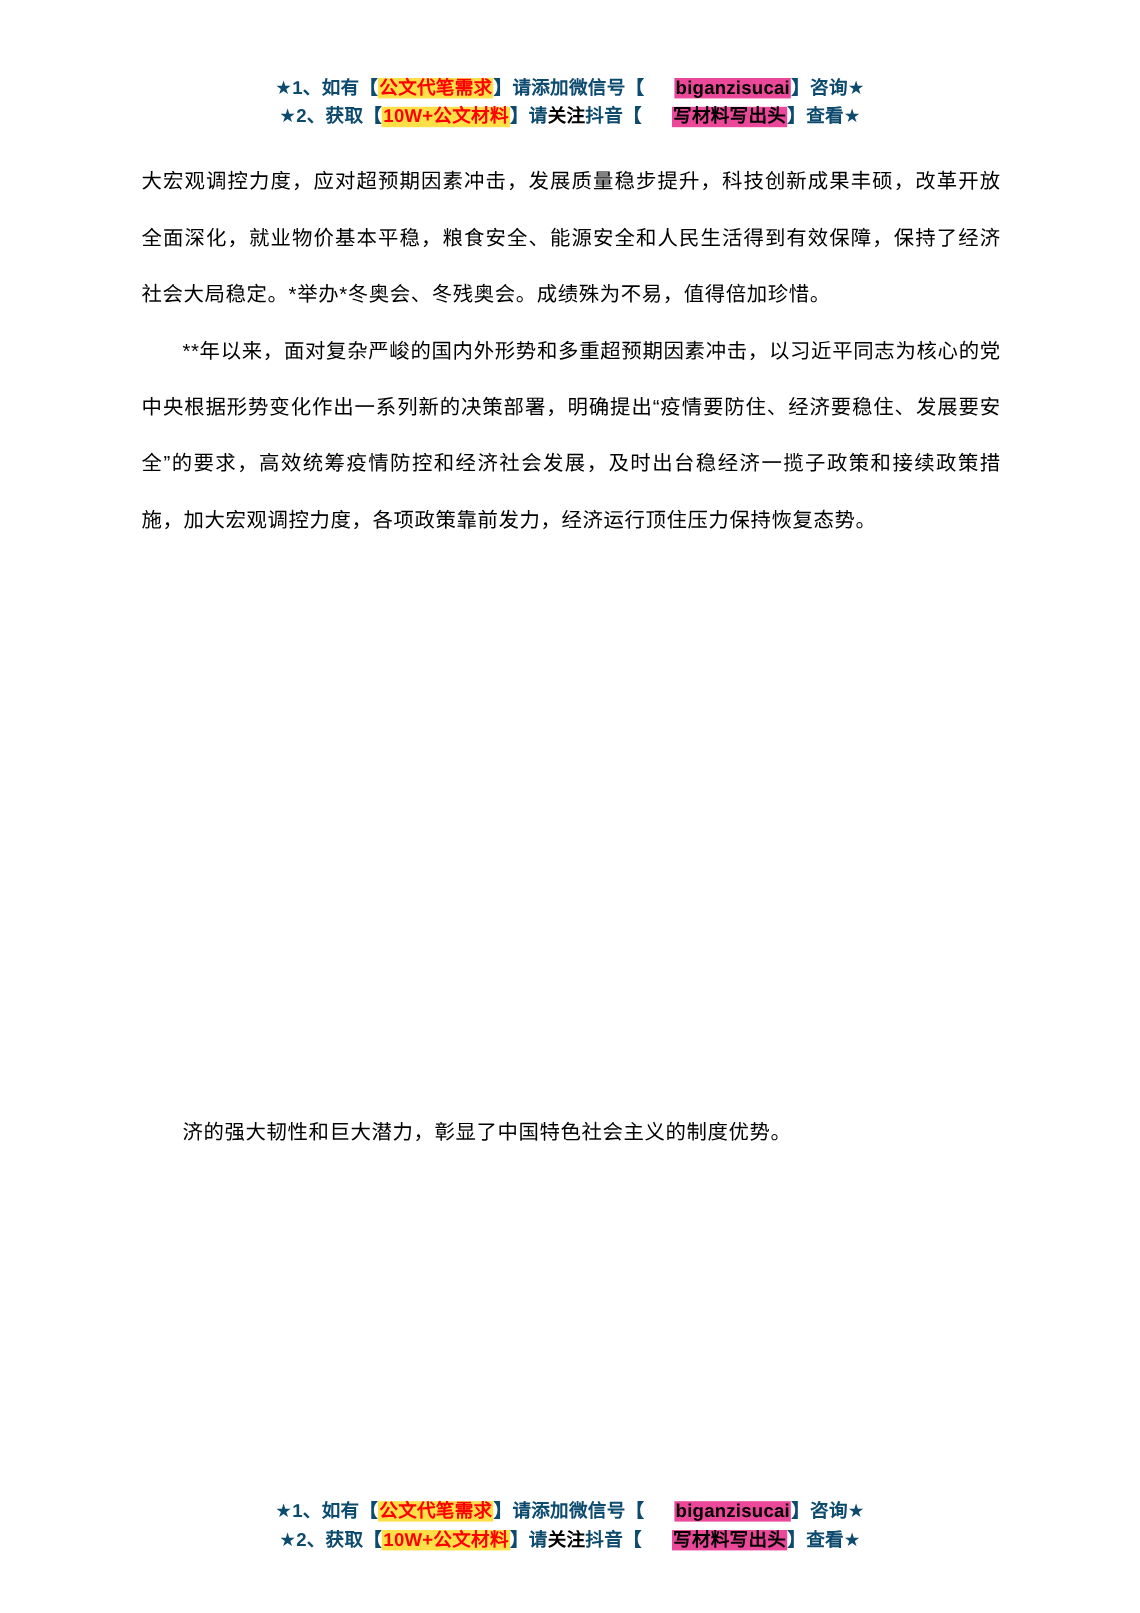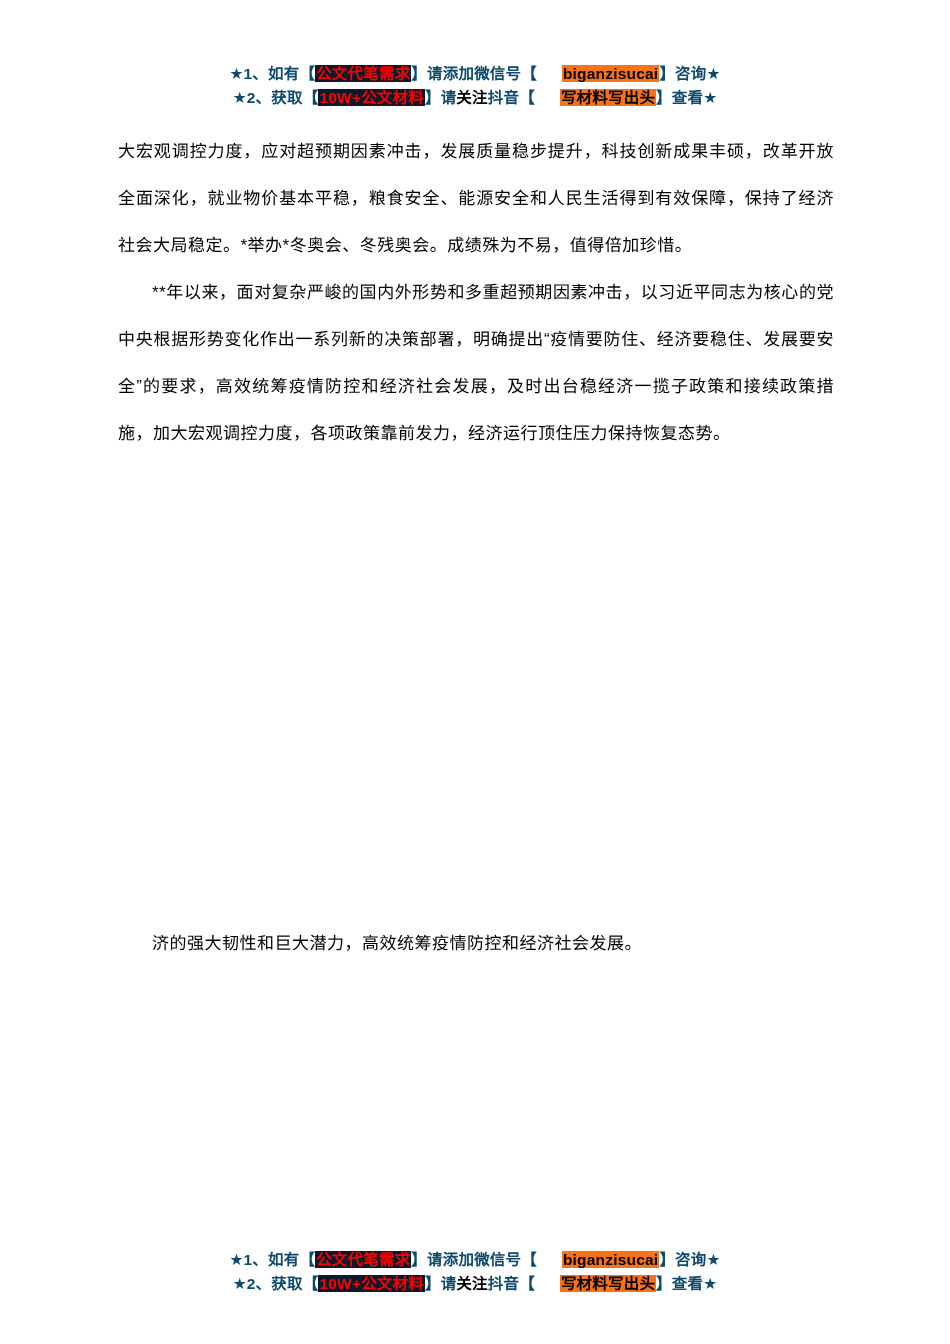--- a/index.html
+++ b/index.html
@@ -41,26 +41,26 @@
     position: absolute;
     left: 0;
     right: 0;
     bottom: 48px;
   }
   .promo-line {
     display: block;
   }
   .plain { color: #0c4a6e; }
   .hl-red {
-    background: #0f172a;
+    background: #fde047;
     color: #ff0000;
     padding: 0 1px;
   }
   .hl-black {
-    background: #f97316;
+    background: #ec4899;
     color: #000000;
     padding: 0 1px;
     margin-left: 25px;
   }
   .red-text { color: #000000; }
 
   
   .doc-body {
     position: absolute;
     left: 118px;
@@ -94,21 +94,21 @@
     <span class="promo-line"><span class="plain">★1、如有【</span><span class="hl-red">公文代笔需求</span><span class="plain">】请添加微信号【</span><span class="hl-black">biganzisucai</span><span class="plain">】咨询★</span></span>
     <span class="promo-line"><span class="plain">★2、获取【</span><span class="hl-red">10W+公文材料</span><span class="plain">】请</span><span class="red-text">关注</span><span class="plain">抖音【</span><span class="hl-black">写材料写出头</span><span class="plain">】查看★</span></span>
   </div>
 
   <div class="doc-body">
     <p class="para">大宏观调控力度，应对超预期因素冲击，发展质量稳步提升，科技创新成果丰硕，改革开放全面深化，就业物价基本平稳，粮食安全、能源安全和人民生活得到有效保障，保持了经济社会大局稳定。*举办*冬奥会、冬残奥会。成绩殊为不易，值得倍加珍惜。</p>
     <p class="para indent">**年以来，面对复杂严峻的国内外形势和多重超预期因素冲击，以习近平同志为核心的党中央根据形势变化作出一系列新的决策部署，明确提出“疫情要防住、经济要稳住、发展要安全”的要求，高效统筹疫情防控和经济社会发展，及时出台稳经济一揽子政策和接续政策措施，加大宏观调控力度，各项政策靠前发力，经济运行顶住压力保持恢复态势。</p>
   </div>
 
   <div class="doc-body-2">
-    <p class="para indent">济的强大韧性和巨大潜力，高效统筹疫情防控和经济社会发展。</p>
+    <p class="para indent">济的强大韧性和巨大潜力，彰显了中国特色社会主义的制度优势。</p>
   </div>
 
   <div class="promo promo-bottom">
     <span class="promo-line"><span class="plain">★1、如有【</span><span class="hl-red">公文代笔需求</span><span class="plain">】请添加微信号【</span><span class="hl-black">biganzisucai</span><span class="plain">】咨询★</span></span>
     <span class="promo-line"><span class="plain">★2、获取【</span><span class="hl-red">10W+公文材料</span><span class="plain">】请</span><span class="red-text">关注</span><span class="plain">抖音【</span><span class="hl-black">写材料写出头</span><span class="plain">】查看★</span></span>
   </div>
 
 </div>
 
 </body></html>

